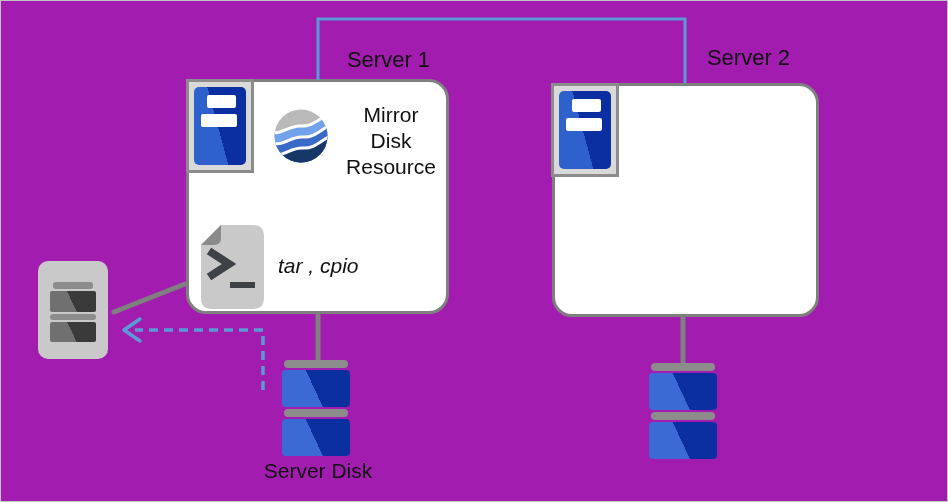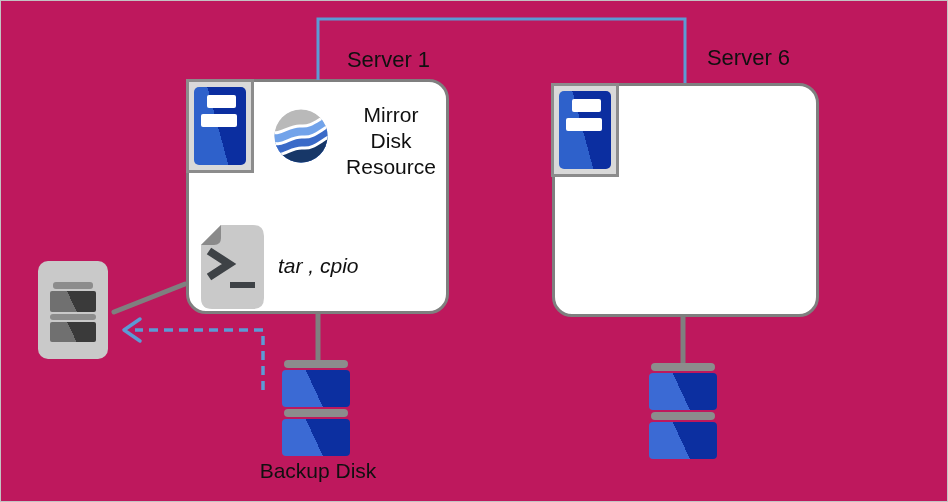--- a/index.html
+++ b/index.html
@@ -1,21 +1,21 @@
 <!DOCTYPE html>
 <html><head>
 <meta charset="utf-8">
 <style>
   html,body{margin:0;padding:0;background:#fff;}
   .canvas{
     position:relative;
     width:948px;height:502px;
     box-sizing:border-box;
     border:1px solid #c3c3c3;
-    background:#be185d;
+    background:#a21caf;
     font-family:"Liberation Sans", sans-serif;
     color:#111;
     overflow:hidden;
   }
   .abs{position:absolute;}
   .label{
     font-size:21px;
     line-height:25px;
     color:#101010;
     white-space:pre-line;
@@ -86,21 +86,21 @@
 
     <path d="M682,314 L682,363" fill="none" stroke="#7f7f7f" stroke-width="5"></path>
 
     <path d="M113,311 L184,283" fill="none" stroke="#7f7f7f" stroke-width="5" stroke-linecap="round"></path>
 
     <path d="M262,389 L262,329 L134,329" fill="none" stroke="#5b9bd5" stroke-width="3.5" stroke-dasharray="9 6"></path>
     <path d="M139,318 L123,329 L139,340" fill="none" stroke="#5b9bd5" stroke-width="3.5" stroke-linecap="round" stroke-linejoin="round"></path>
   </svg>
 
   <div class="abs label server-label" style="left:335px;top:46px;width:105px;z-index:4;">Server 1</div>
-  <div class="abs label server-label" style="left:695px;top:44px;width:105px;z-index:4;">Server 6</div>
+  <div class="abs label server-label" style="left:695px;top:44px;width:105px;z-index:4;">Server 2</div>
 
   <div class="pc-frame" style="left:185px;top:78px;">
     <div class="pc-tower">
       <div class="pc-bar b1"></div>
       <div class="pc-bar b2"></div>
     </div>
   </div>
   <div class="pc-frame" style="left:550px;top:82px;">
     <div class="pc-tower">
       <div class="pc-bar b1"></div>
@@ -151,15 +151,15 @@
     <div class="dbox" style="top:59px;"></div>
   </div>
 
   <div class="stack" style="left:648px;top:362px;width:68px;height:96px;">
     <div class="gbar" style="top:0;"></div>
     <div class="dbox" style="top:10px;"></div>
     <div class="gbar" style="top:49px;"></div>
     <div class="dbox" style="top:59px;"></div>
   </div>
 
-  <div class="abs label center" style="left:252px;top:457px;width:130px;z-index:4;">Backup Disk</div>
+  <div class="abs label center" style="left:252px;top:457px;width:130px;z-index:4;">Server Disk</div>
 
 </div>
 
 </body></html>

